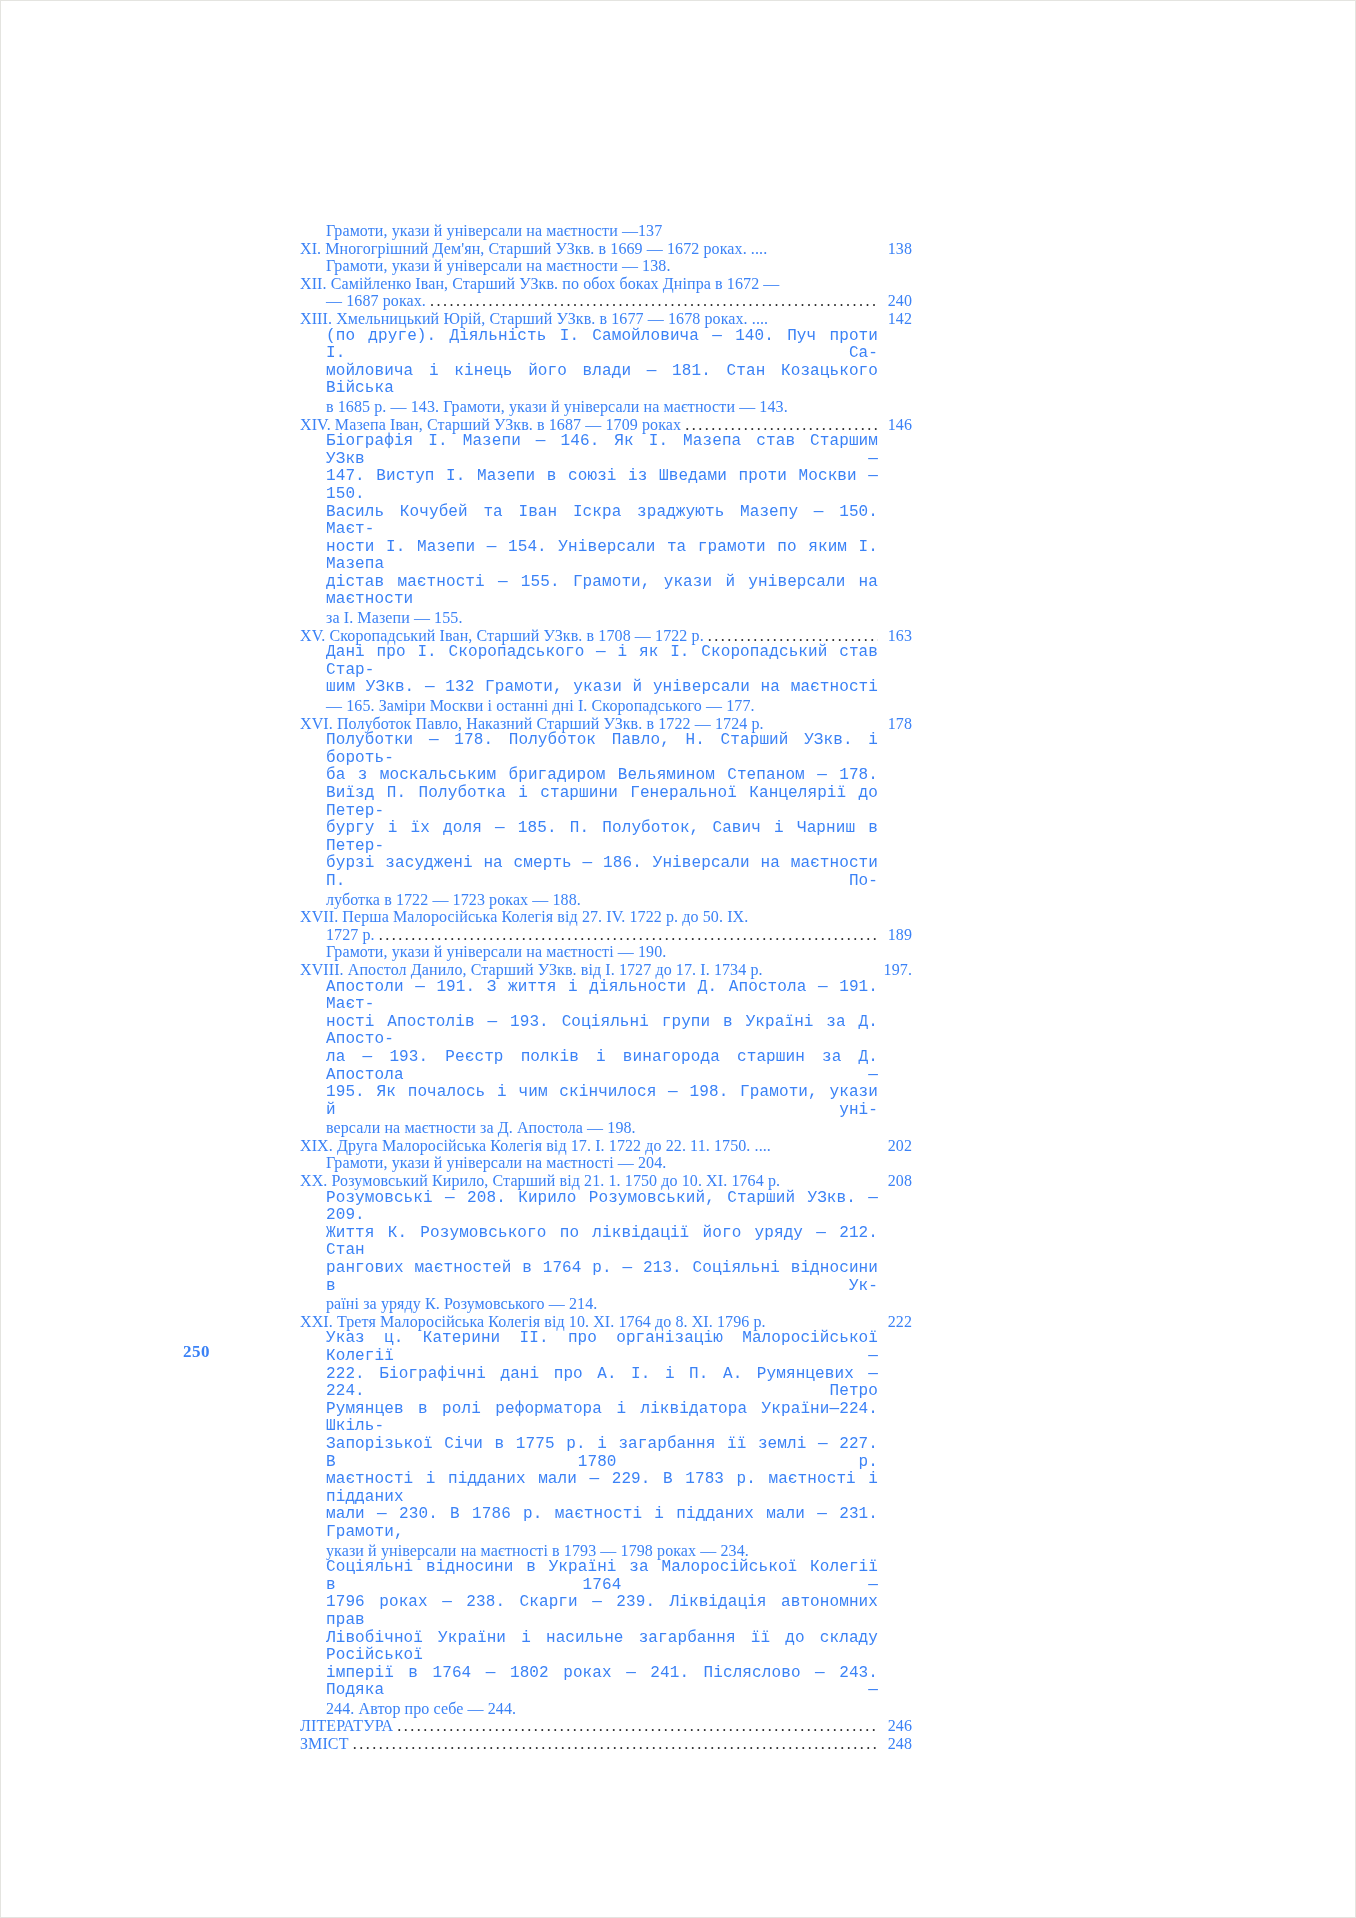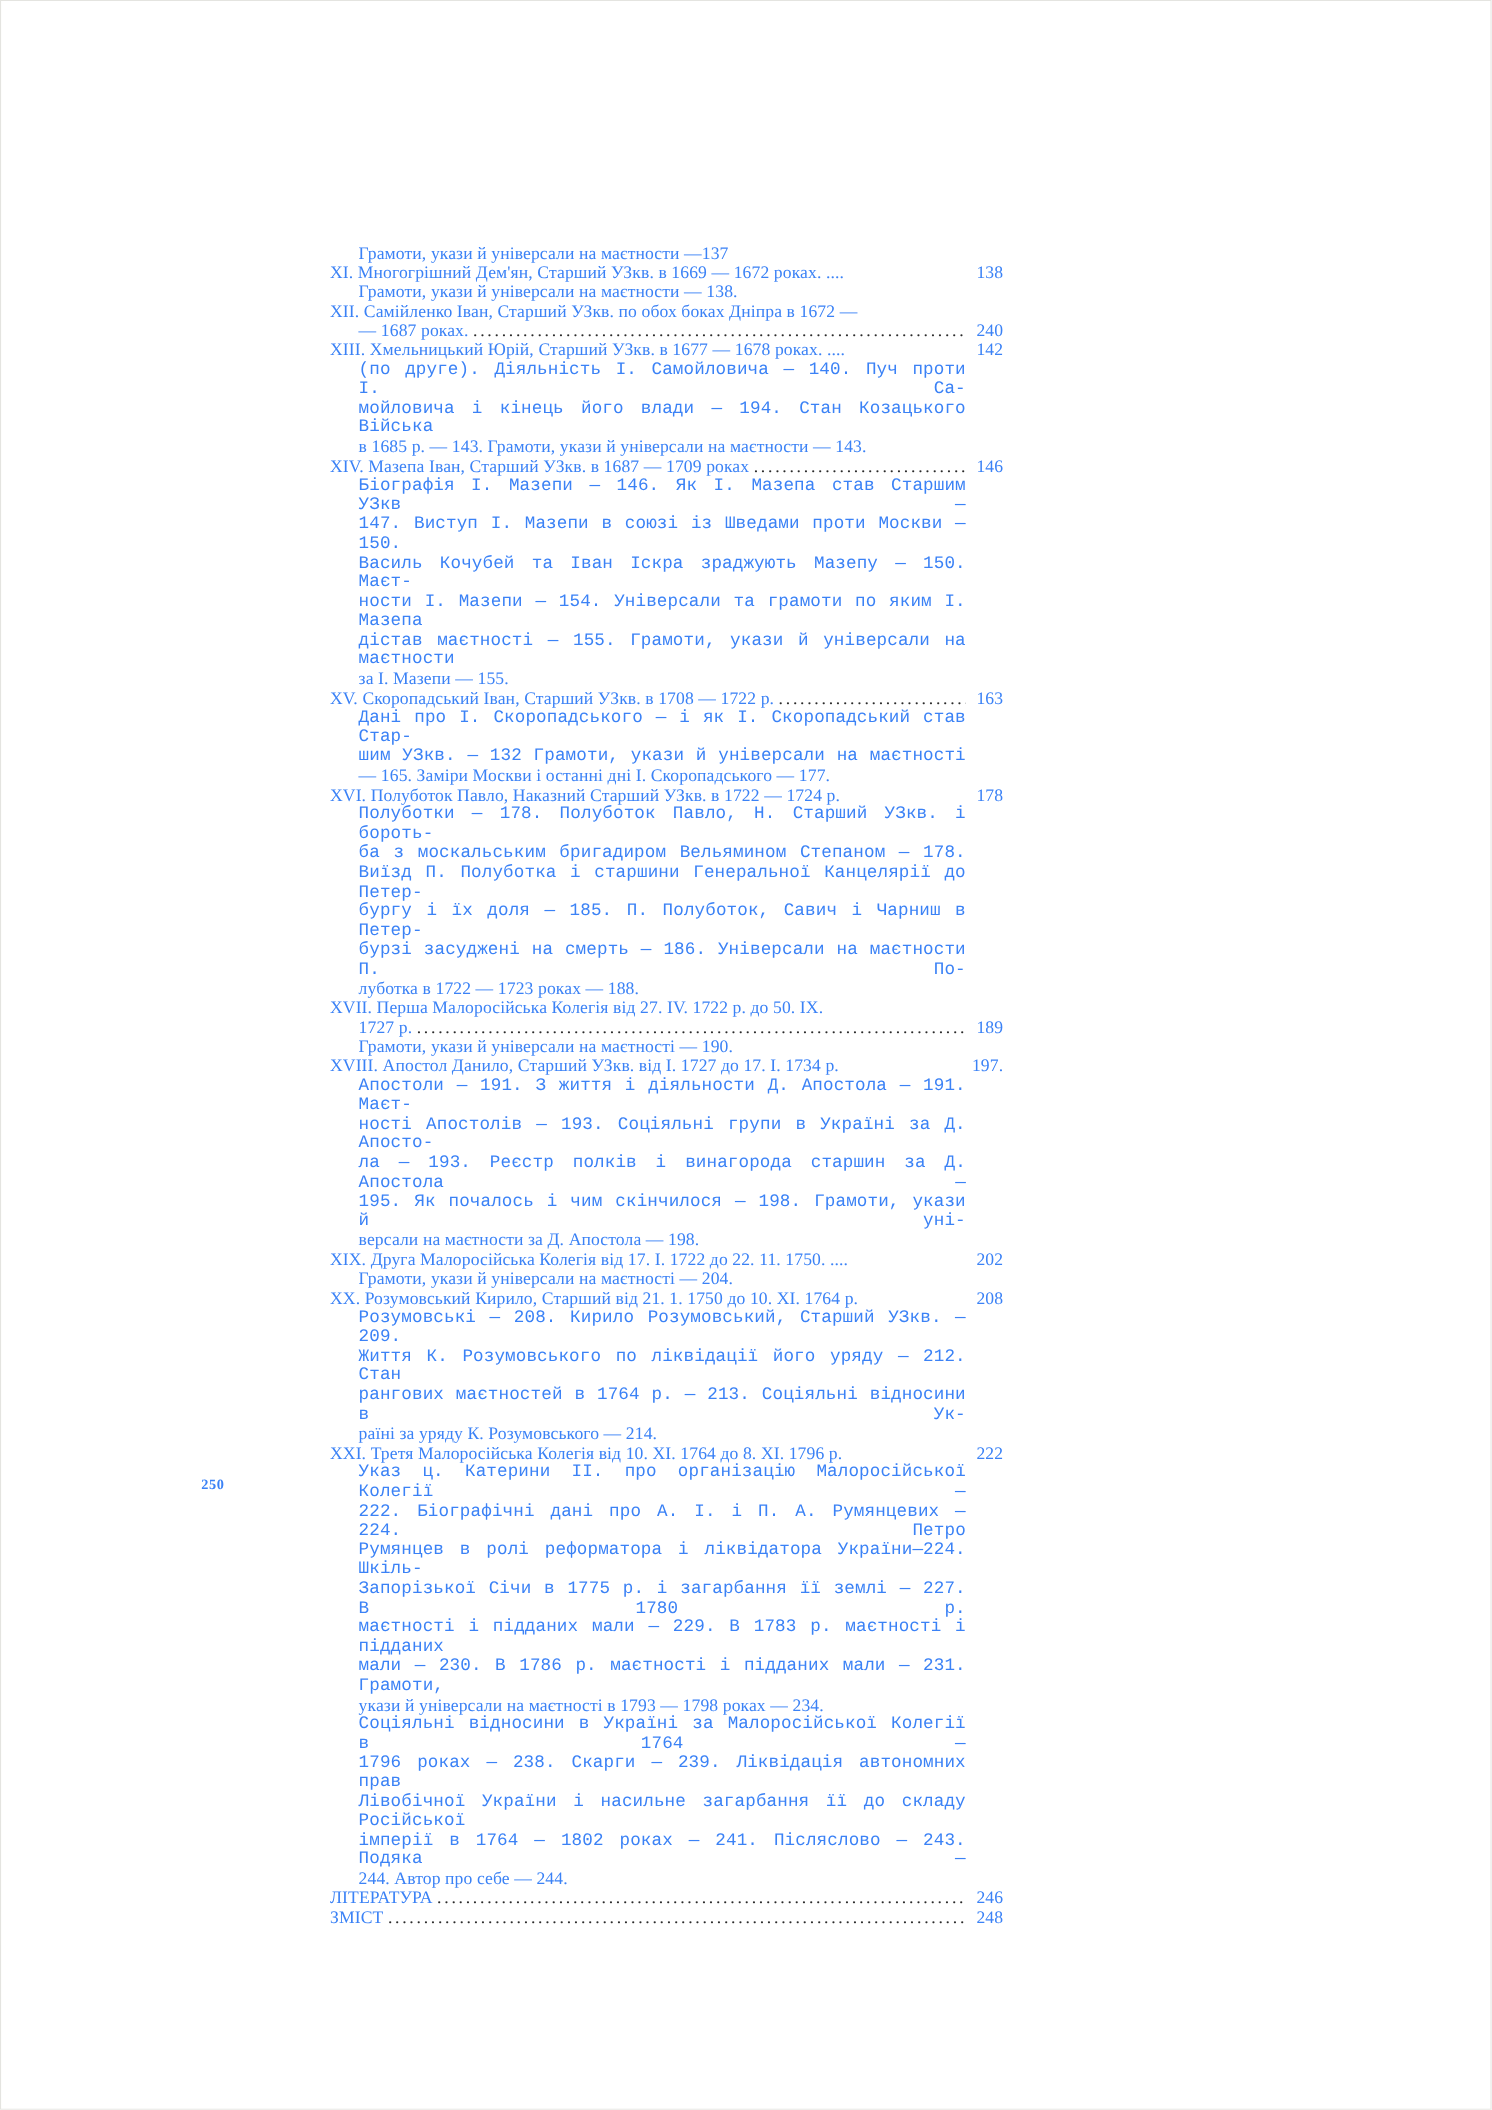--- a/index.html
+++ b/index.html
@@ -41,38 +41,38 @@
   .sp.dots::after {
     content: "..................................................................................................................................................";
     letter-spacing: 2.5px;
     color: #2a2a2a;
   }
   .pg { white-space: pre; padding-left: 10px; }
   .folio {
     position: absolute;
     left: 183px;
     top: 1342px;
-    font-size: 13px;
+    font-size: 17px;
     font-weight: bold;
     letter-spacing: 0.5px;
   }
 </style>
 </head>
 <body>
 
 <div class="sheet">
   <main class="toc-block" id="toc-block">
       <div class="row ind"><span class="txt">Грамоти, укази й універсали на маєтности —137</span></div>
       <div class="row it flexrow"><span class="txt">XI. Многогрішний Дем'ян, Старший УЗкв. в 1669 — 1672 роках. ....</span><span class="sp"></span><span class="pg">138</span></div>
       <div class="row ind"><span class="txt">Грамоти, укази й універсали на маєтности — 138.</span></div>
       <div class="row it"><span class="txt">XII. Самійленко Іван, Старший УЗкв. по обох боках Дніпра в 1672 —</span></div>
       <div class="row it ind flexrow"><span class="txt">— 1687 роках. </span><span class="sp dots"></span><span class="pg">240</span></div>
       <div class="row it flexrow"><span class="txt">XIII. Хмельницький Юрій, Старший УЗкв. в 1677 — 1678 роках. ....</span><span class="sp"></span><span class="pg">142</span></div>
       <div class="row ind just"><span class="txt">(по друге). Діяльність І. Самойловича — 140. Пуч проти І. Са-</span></div>
-      <div class="row ind just"><span class="txt">мойловича і кінець його влади — 194. Стан Козацького Війська</span></div>
+      <div class="row ind just"><span class="txt">мойловича і кінець його влади — 181. Стан Козацького Війська</span></div>
       <div class="row ind"><span class="txt">в 1685 р. — 143. Грамоти, укази й універсали на маєтности — 143.</span></div>
       <div class="row it flexrow"><span class="txt">XIV. Мазепа Іван, Старший УЗкв. в 1687 — 1709 роках </span><span class="sp dots"></span><span class="pg">146</span></div>
       <div class="row ind just"><span class="txt">Біографія І. Мазепи — 146. Як І. Мазепа став Старшим УЗкв —</span></div>
       <div class="row ind just"><span class="txt">147. Виступ І. Мазепи в союзі із Шведами проти Москви — 150.</span></div>
       <div class="row ind just"><span class="txt">Василь Кочубей та Іван Іскра зраджують Мазепу — 150. Маєт-</span></div>
       <div class="row ind just"><span class="txt">ности І. Мазепи — 154. Універсали та грамоти по яким І. Мазепа</span></div>
       <div class="row ind just"><span class="txt">дістав маєтності — 155. Грамоти, укази й універсали на маєтности</span></div>
       <div class="row ind"><span class="txt">за І. Мазепи — 155.</span></div>
       <div class="row it flexrow"><span class="txt">XV. Скоропадський Іван, Старший УЗкв. в 1708 — 1722 р. </span><span class="sp dots"></span><span class="pg">163</span></div>
       <div class="row ind just"><span class="txt">Дані про І. Скоропадського — і як І. Скоропадський став Стар-</span></div>

